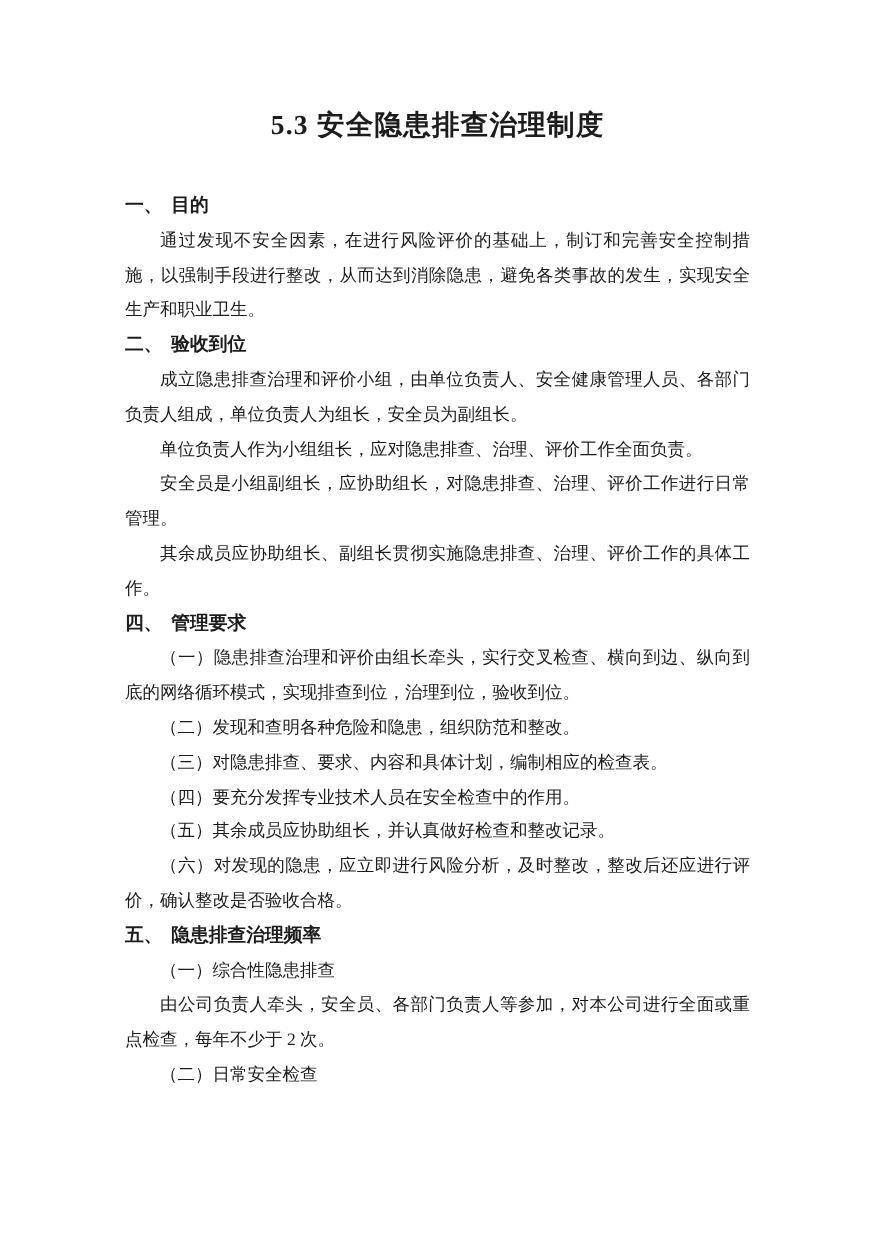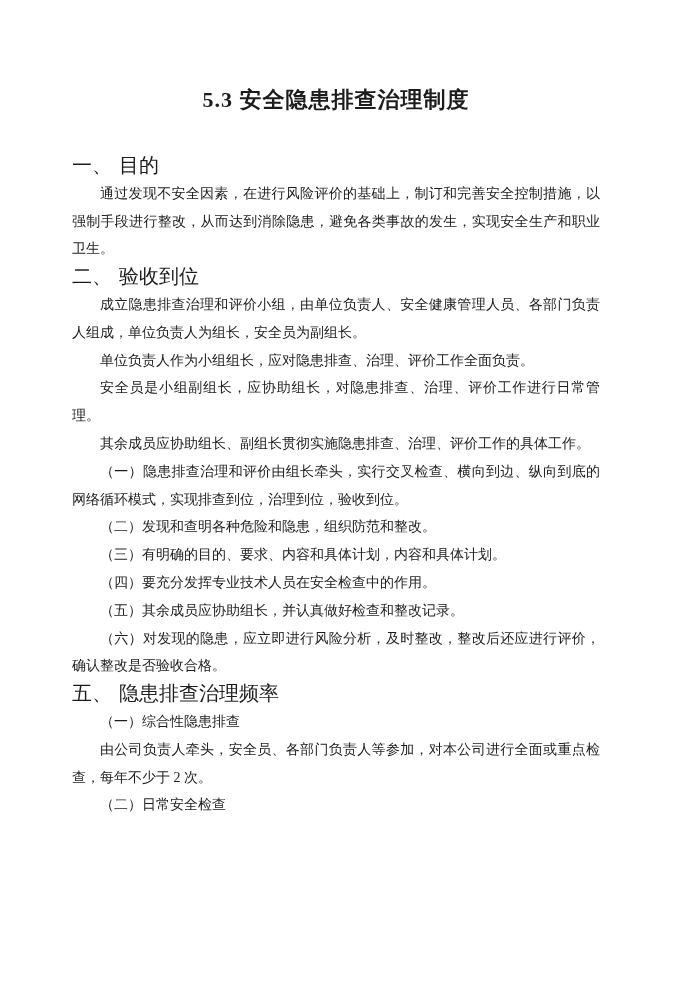--- a/index.html
+++ b/index.html
@@ -6,41 +6,41 @@
     margin: 0;
     padding: 0;
     background: #ffffff;
   }
   .page {
     position: relative;
     width: 700px;
     height: 990px;
     background: #ffffff;
     box-sizing: border-box;
-    padding: 84px 100px 0 72px;
+    padding: 84px 100px 0 100px;
     font-family: "Liberation Serif", "DejaVu Serif", serif;
     color: #1c1c1c;
     overflow: hidden;
   }
   .doc-title {
     font-size: 22px;
     font-weight: 700;
     text-align: center;
     line-height: 32px;
     margin: 0 0 36px 0;
     letter-spacing: 1px;
   }
   .doc-body {
     font-size: 14px;
     line-height: 27.8px;
     text-align: justify;
   }
   .section-heading {
-    font-weight: 400;
-    font-size: 20px;
+    font-weight: 700;
+    font-size: 15px;
     line-height: 27.8px;
     text-align: left;
   }
   .heading-text {
     margin-left: 7px;
   }
   .para {
     margin: 0;
     text-indent: 2em;
   }
@@ -58,23 +58,24 @@
       <div class="section">
         <div class="section-heading"><span class="heading-num">二、</span><span class="heading-text">验收到位</span></div>
         <p class="para">成立隐患排查治理和评价小组，由单位负责人、安全健康管理人员、各部门负责人组成，单位负责人为组长，安全员为副组长。</p>
       </div>
       <div class="section">
         <p class="para">单位负责人作为小组组长，应对隐患排查、治理、评价工作全面负责。</p>
         <p class="para">安全员是小组副组长，应协助组长，对隐患排查、治理、评价工作进行日常管理。</p>
         <p class="para">其余成员应协助组长、副组长贯彻实施隐患排查、治理、评价工作的具体工作。</p>
       </div>
       <div class="section">
+        <div class="section-heading"><span class="heading-num">四、</span><span class="heading-text">管理要求</span></div>
         <p class="para">（一）隐患排查治理和评价由组长牵头，实行交叉检查、横向到边、纵向到底的网络循环模式，实现排查到位，治理到位，验收到位。</p>
         <p class="para">（二）发现和查明各种危险和隐患，组织防范和整改。</p>
-        <p class="para">（三）有明确的目的、要求、内容和具体计划，内容和具体计划。</p>
+        <p class="para">（三）对隐患排查、要求、内容和具体计划，编制相应的检查表。</p>
         <p class="para">（四）要充分发挥专业技术人员在安全检查中的作用。</p>
         <p class="para">（五）其余成员应协助组长，并认真做好检查和整改记录。</p>
         <p class="para">（六）对发现的隐患，应立即进行风险分析，及时整改，整改后还应进行评价，确认整改是否验收合格。</p>
       </div>
       <div class="section">
         <div class="section-heading"><span class="heading-num">五、</span><span class="heading-text">隐患排查治理频率</span></div>
         <p class="para">（一）综合性隐患排查</p>
         <p class="para">由公司负责人牵头，安全员、各部门负责人等参加，对本公司进行全面或重点检查，每年不少于 2 次。</p>
         <p class="para">（二）日常安全检查</p>
       </div>

